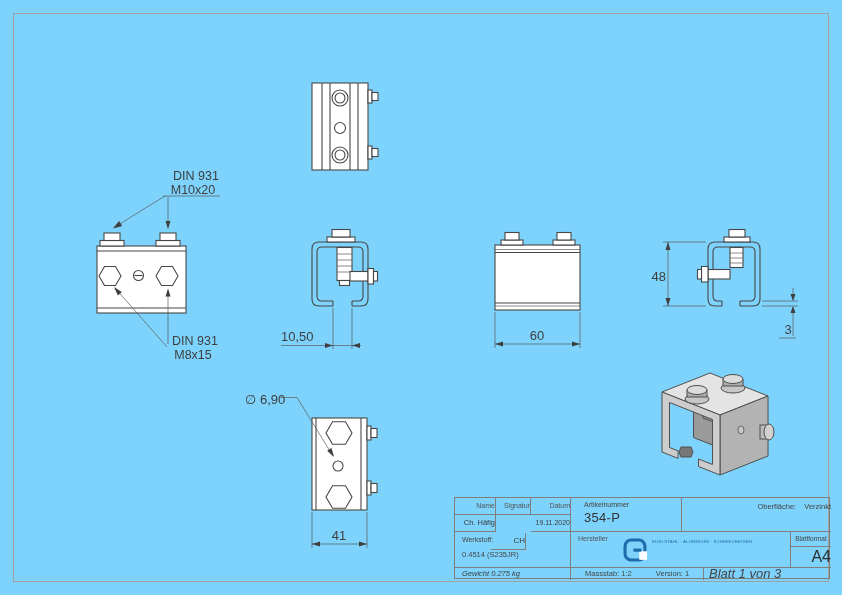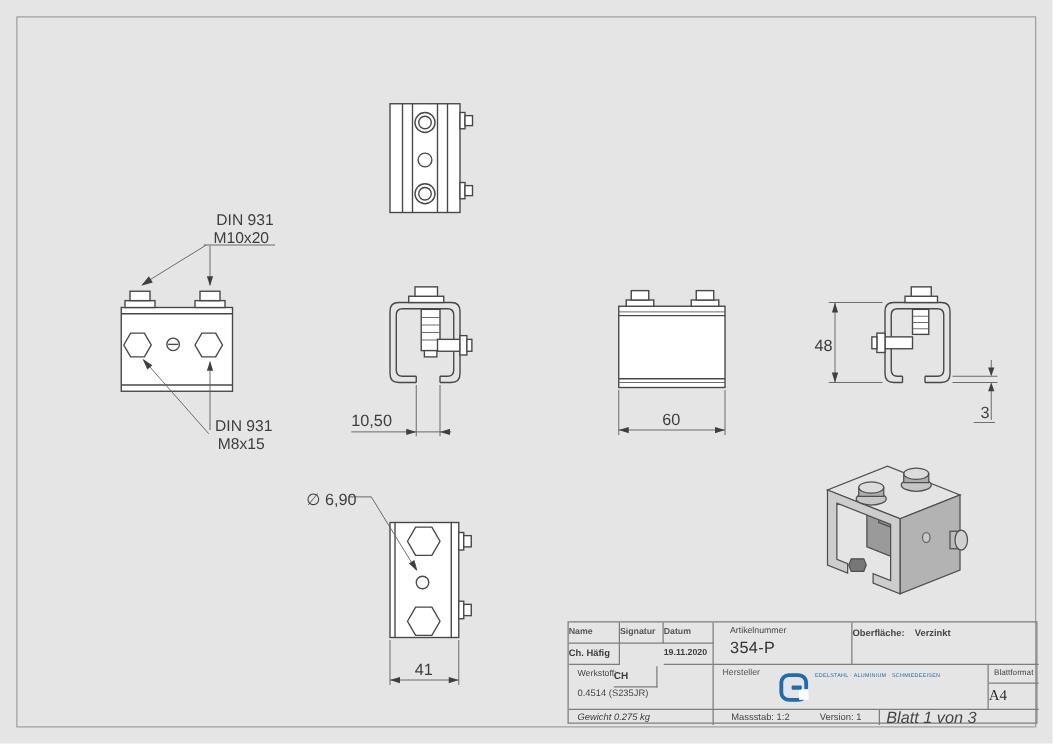--- a/index.html
+++ b/index.html
@@ -1,43 +1,43 @@
 <!DOCTYPE html>
 <html><head>
 <meta charset="utf-8">
 <style>
   html,body{margin:0;padding:0;background:#ffffff;}
-  .sheet{position:relative;width:842px;height:595px;background:#e5e5e5;overflow:hidden;
+  .sheet{position:relative;width:842px;height:595px;background:#7dd3fc;overflow:hidden;
          font-family:"Liberation Sans","DejaVu Sans",sans-serif;}
   .frame{position:absolute;left:13px;top:13px;width:816px;height:569px;
          border:1px solid #a0a0a0;box-sizing:border-box;}
   svg.draw{position:absolute;left:0;top:0;}
   
   .ln{stroke:#474747;stroke-width:1.1;fill:none;}
   .lnthin{stroke:#5a5a5a;stroke-width:0.7;fill:none;}
   .fw{fill:#ffffff;stroke:#474747;stroke-width:1.1;}
   .ar{fill:#3f3f3f;stroke:none;}
   .dtxt{font-family:"Liberation Sans","DejaVu Sans",sans-serif;font-size:13px;fill:#3e3e3e;}
   .dtxt2{font-family:"Liberation Sans","DejaVu Sans",sans-serif;font-size:12.5px;fill:#3e3e3e;}
   
   .tb{position:absolute;left:454px;top:497px;width:376px;height:82px;box-sizing:border-box;
       border:1px solid #7e7e7e;color:#454545;}
   .cell{position:absolute;box-sizing:border-box;}
   .br{border-right:1px solid #7e7e7e;}
   .bb{border-bottom:1px solid #7e7e7e;}
   .lbl{font-size:7px;color:#555;}
   .val{font-size:8px;color:#3c3c3c;}
-  .ctr{text-align:left;font-weight:bold;}
+  .ctr{text-align:right;}
   .article-label{display:block;font-size:7px;padding:3px 0 0 13px;}
   .article-num{display:block;font-size:13px;color:#333;padding:2px 0 0 13px;letter-spacing:0.3px;}
   .mat-label{display:block;font-size:7px;padding:4px 0 0 7px;}
   .mat-val{display:block;font-size:7.5px;padding:7px 0 0 7px;}
   .fmt-label{display:block;font-size:6.5px;text-align:center;line-height:14px;height:15px;
              border-bottom:1px solid #7e7e7e;box-sizing:border-box;}
-  .fmt-val{display:block;font-size:12px;text-align:left;line-height:19px;color:#2e2e2e;font-family:Liberation Serif, serif;}
+  .fmt-val{display:block;font-size:16px;text-align:right;line-height:19px;color:#2e2e2e;}
   .logo{position:absolute;left:52px;top:6px;display:flex;align-items:flex-start;}
   .logo-txtcol{margin-left:5px;}
   .logo-name{font-size:17px;font-weight:600;letter-spacing:0.4px;line-height:17px;}
   .logo-tag{font-size:6px;letter-spacing:0.3px;transform:scale(0.72);transform-origin:0 0;
             white-space:nowrap;margin-top:1px;}
 </style>
 </head>
 <body>
 
 <div class="sheet">

